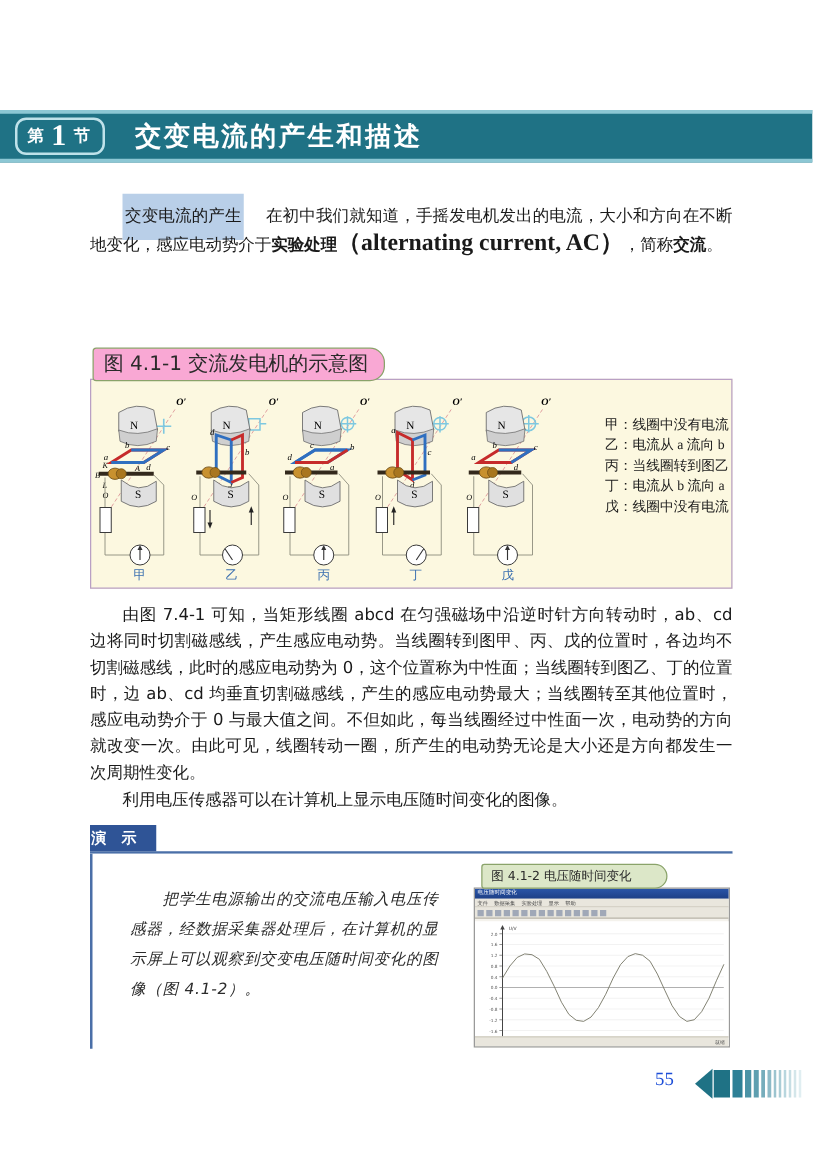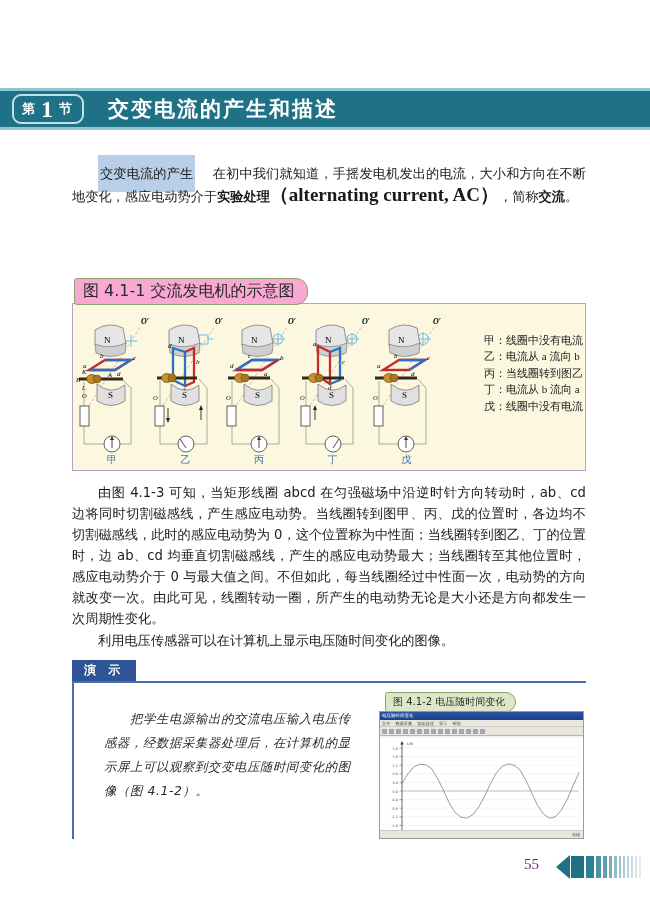--- a/index.html
+++ b/index.html
@@ -82,40 +82,40 @@
     margin-left:33px;
   }
   #fig1-legend div { white-space:nowrap; }
 
   
   #demo-wrap { position:absolute; left:72px; top:660px; width:514px; height:178px; }
   #demo-tab-row { display:flex; align-items:flex-end; border-bottom:2px solid #4a6fa8; }
   #demo-tab {
     background:#2f5496; color:#ffffff; font-weight:bold;
     font-family:"DejaVu Sans", sans-serif; font-size:12px;
-    letter-spacing:4px; padding:2px 12px 2px 12px;
+    letter-spacing:4px; padding:2px 12px 2px 1px;
   }
   #demo-body {
     border-left:2px solid #4a6fa8;
     height:156px; position:relative; background:#ffffff;
   }
   #demo-hand {
     position:absolute; left:30px; top:24px; width:250px;
     font-family:"DejaVu Sans", sans-serif;
     font-size:12.4px; line-height:24px; color:#2b2b2b;
     text-indent:26px; font-style:italic;
     letter-spacing:0.6px;
   }
 
   
   #fig2-wrap { position:absolute; left:305px; top:8px; width:205px; }
   #fig2-caption {
     display:inline-block; background:#dce7c8; border:1px solid #8aa36a;
     border-radius:3px 12px 12px 3px;
-    font-size:10px; padding:2px 10px 2px 7px; color:#2a2a2a;
+    font-size:10px; padding:2px 28px 2px 7px; color:#2a2a2a;
     font-family:"DejaVu Sans", sans-serif;
     position:relative; z-index:3; margin-left:6px;
   }
   #app-window {
     margin-top:-1px; width:205px; height:128px;
     border:1px solid #9a9a9a; background:#f4f2ec;
     position:relative; overflow:hidden;
   }
   #app-titlebar {
     height:8px; background:linear-gradient(#2a55a8,#1d3f86);
@@ -138,21 +138,21 @@
   #app-status {
     position:absolute; bottom:0; left:0; width:100%; height:8px;
     background:#e9e6dd; border-top:1px solid #cfcbc0;
     font-size:4px; color:#555; text-align:right; padding-right:3px;
     line-height:8px; font-family:"DejaVu Sans", sans-serif;
   }
 
   
   #page-number {
     position:absolute; left:524px; top:856px;
-    font-size:15px; color:#701a75; font-family:"Liberation Serif", serif;
+    font-size:15px; color:#1d4ed8; font-family:"Liberation Serif", serif;
   }
   #footer-deco { position:absolute; left:556px; top:852px; }
 </style>
 </head>
 <body>
 
 <div id="section-header">
   <div class="cap">
     <span class="zh">第</span>
     <span class="num">1</span>
@@ -360,21 +360,21 @@
       <div>甲：线圈中没有电流</div>
       <div>乙：电流从 a 流向 b</div>
       <div>丙：当线圈转到图乙</div>
       <div>丁：电流从 b 流向 a</div>
       <div>戊：线圈中没有电流</div>
     </div>
   </div>
 </div>
 
 <div class="col" style="top:482px;">
-  <p class="body">由图 4.1-3 可知，当矩形线圈 abcd 在匀强磁场中沿逆时针方向转动时，ab、cd 边将同时切割磁感线，产生感应电动势。当线圈转到图甲、丙、戊的位置时，各边均不切割磁感线，此时的感应电动势为 0，这个位置称为中性面；当线圈转到图乙、丁的位置时，边 ab、cd 均垂直切割磁感线，产生的感应电动势最大；当线圈转至其他位置时，感应电动势介于 0 与最大值之间。不但如此，每当线圈经过中性面一次，电动势的方向就改变一次。由此可见，线圈转动一圈，所产生的电动势无论是大小还是方向都发生一次周期性变化。</p>
+  <p class="body">由图 7.4-1 可知，当矩形线圈 abcd 在匀强磁场中沿逆时针方向转动时，ab、cd 边将同时切割磁感线，产生感应电动势。当线圈转到图甲、丙、戊的位置时，各边均不切割磁感线，此时的感应电动势为 0，这个位置称为中性面；当线圈转到图乙、丁的位置时，边 ab、cd 均垂直切割磁感线，产生的感应电动势最大；当线圈转至其他位置时，感应电动势介于 0 与最大值之间。不但如此，每当线圈经过中性面一次，电动势的方向就改变一次。由此可见，线圈转动一圈，所产生的电动势无论是大小还是方向都发生一次周期性变化。</p>
   <p class="body">利用电压传感器可以在计算机上显示电压随时间变化的图像。</p>
 </div>
 
 <div id="demo-wrap">
   <div id="demo-tab-row">
     <div id="demo-tab">演 示</div>
   </div>
   <div id="demo-body">
     <div id="demo-hand">把学生电源输出的交流电压输入电压传感器，经数据采集器处理后，在计算机的显示屏上可以观察到交变电压随时间变化的图像（图 4.1-2）。</div>
 

